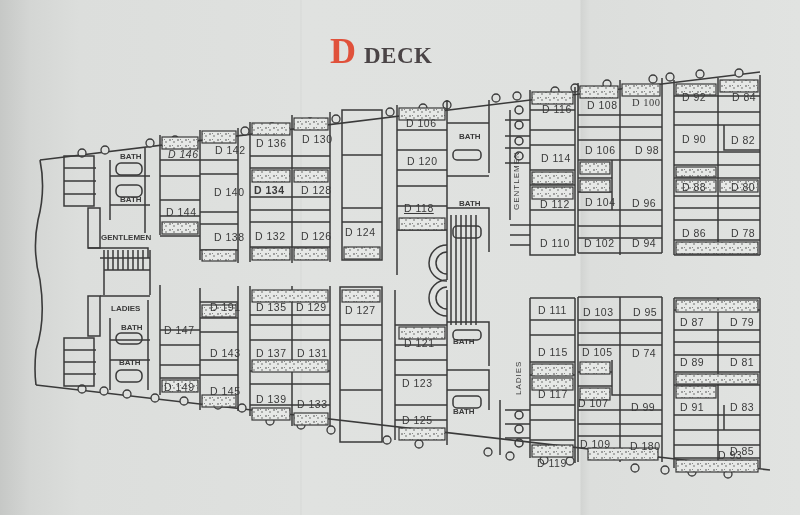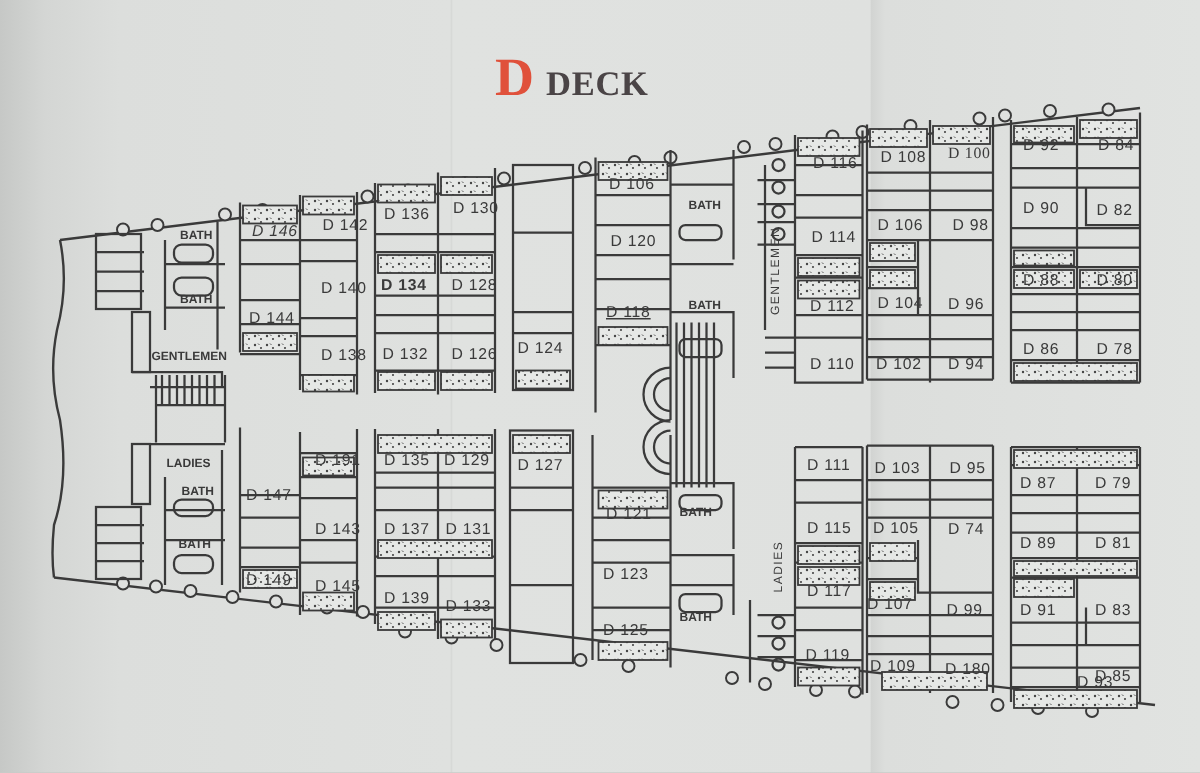--- a/index.html
+++ b/index.html
@@ -266,21 +266,21 @@
     <span class="lbl" style="left: 297px; top: 347px;">D 131</span>
     <span class="lbl" style="left: 256px; top: 393px;">D 139</span>
     <span class="lbl" style="left: 297px; top: 398px;">D 133</span>
     <span class="lbl" style="left: 345px; top: 304px;">D 127</span>
     <span class="lbl" style="left: 404px; top: 337px;">D 121</span>
     <span class="lbl" style="left: 402px; top: 377px;">D 123</span>
     <span class="lbl" style="left: 402px; top: 414px;">D 125</span>
     <span class="lbl" style="left: 538px; top: 304px;">D 111</span>
     <span class="lbl" style="left: 538px; top: 346px;">D 115</span>
     <span class="lbl" style="left: 538px; top: 388px;">D 117</span>
-    <span class="lbl" style="left: 537px; top: 431px;">D 119</span>
+    <span class="lbl" style="left: 537px; top: 457px;">D 119</span>
     <span class="lbl" style="left: 583px; top: 306px;">D 103</span>
     <span class="lbl" style="left: 633px; top: 306px;">D 95</span>
     <span class="lbl" style="left: 582px; top: 346px;">D 105</span>
     <span class="lbl" style="left: 632px; top: 347px;">D 74</span>
     <span class="lbl" style="left: 578px; top: 397px;">D 107</span>
     <span class="lbl" style="left: 631px; top: 401px;">D 99</span>
     <span class="lbl" style="left: 580px; top: 438px;">D 109</span>
     <span class="lbl" style="left: 630px; top: 440px;">D 180</span>
     <span class="lbl" style="left: 680px; top: 316px;">D 87</span>
     <span class="lbl" style="left: 730px; top: 316px;">D 79</span>

